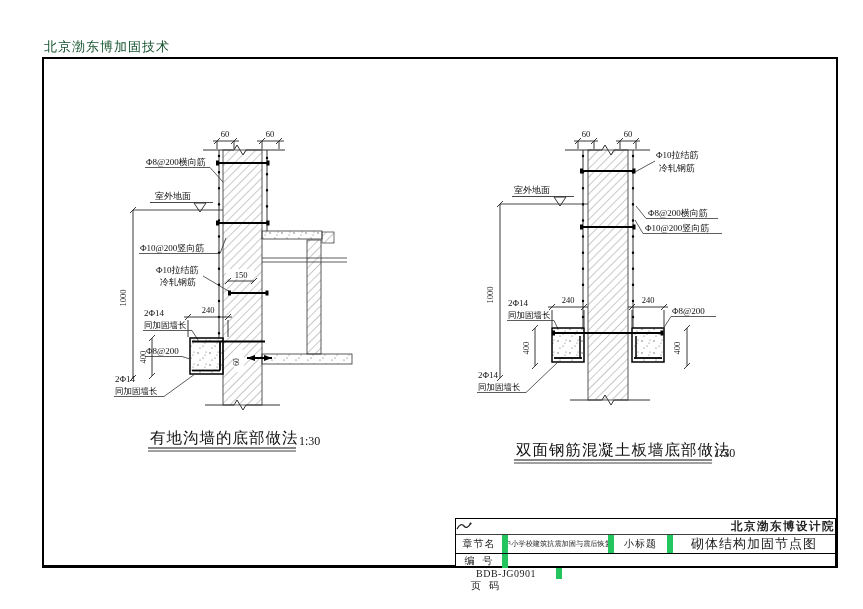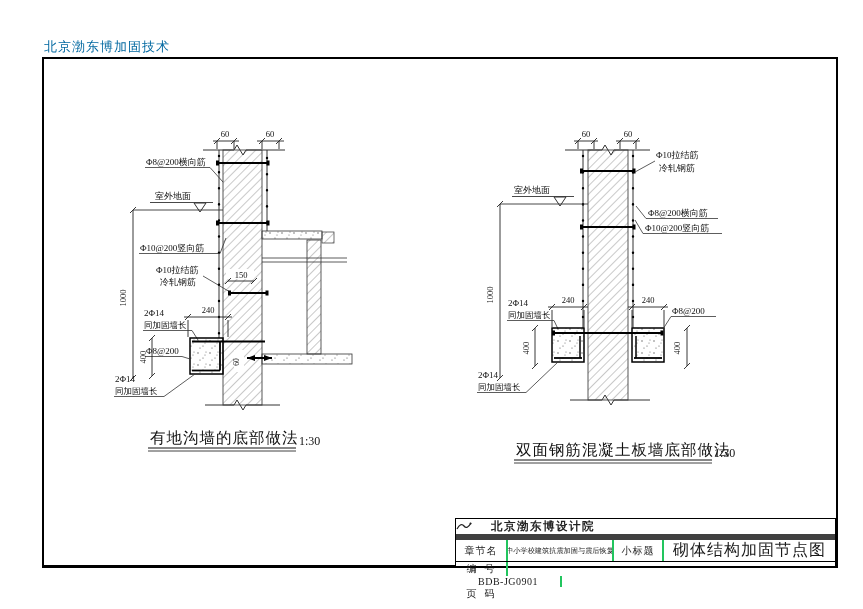--- a/index.html
+++ b/index.html
@@ -1,21 +1,21 @@
 <!DOCTYPE html>
 <html><head>
 <meta charset="utf-8">
 <style>
   html,body{margin:0;padding:0;background:#fff;}
   body{
     position:relative;width:863px;height:609px;overflow:hidden;
     font-family:"Liberation Serif", serif;color:#1a1a1a;
   }
   .header-text{
-    position:absolute;left:44px;top:38px;font-size:13px;letter-spacing:1px;color:#0369a1;
+    position:absolute;left:44px;top:38px;font-size:13px;letter-spacing:1px;color:#14532d;
   }
   .frame{
     position:absolute;left:42px;top:57px;width:792px;height:506px;
     border:2px solid #000;border-bottom-width:3px;background:#fff;
   }
   .dwg{position:absolute;}
   .dwg-left{left:100px;top:110px;}
   .dwg-right{left:460px;top:110px;}
   svg text{font-family:"Liberation Serif", serif;fill:#111;}
   .lbl{font-size:9px;}
@@ -24,32 +24,32 @@
   .dimtxt-sm{font-size:7.5px;}
   .dwgtitle{font-size:15.5px;letter-spacing:1px;}
   .dwgscale{font-size:12px;}
   
   .tblock{
     position:absolute;left:455px;top:518px;width:381px;height:49px;
     border:1.5px solid #000;background:#fff;font-family:"Liberation Serif", serif;
     box-sizing:border-box;display:flex;flex-direction:column;
   }
   .tb-row1{
-    height:18px;border-bottom:6px solid #404040;display:flex;align-items:center;justify-content:flex-start;gap:19px;
+    height:18px;border-bottom:1px solid #404040;display:flex;align-items:center;justify-content:space-between;gap:19px;
   }
   .tb-company{font-size:11.5px;letter-spacing:1.5px;font-weight:bold;color:#222;}
   .tb-grid{flex:1;display:flex;flex-direction:column;}
   .tb-r{flex:1;display:flex;align-items:stretch;}
   .tb-r + .tb-r{border-top:1px solid #000;flex-direction:column;}
-  .tb-c{display:flex;align-items:center;justify-content:center;border-right:2px solid #22c55e;box-sizing:border-box;overflow:hidden;}
+  .tb-c{display:flex;align-items:center;justify-content:center;border-right:6px solid #22c55e;box-sizing:border-box;overflow:hidden;}
   .tb-c:last-child{border-right:none;}
   .c1{width:52px;font-size:10px;letter-spacing:1px;white-space:pre;}
   .c2{width:106px;}
-  .c3{width:50px;font-size:10px;letter-spacing:1px;white-space:pre;}
-  .c4{flex:1;font-size:16px;letter-spacing:1px;}
+  .c3{width:59px;font-size:10px;letter-spacing:1px;white-space:pre;}
+  .c4{flex:1;font-size:13px;letter-spacing:1px;}
   .chapter-value{font-size:7.2px;white-space:nowrap;}
   .code-value{font-size:10px;font-weight:normal;letter-spacing:.5px;}
 </style>
 </head>
 <body>
 
 <div class="header-text">北京渤东博加固技术</div>
 
 <div class="frame"></div>
 

